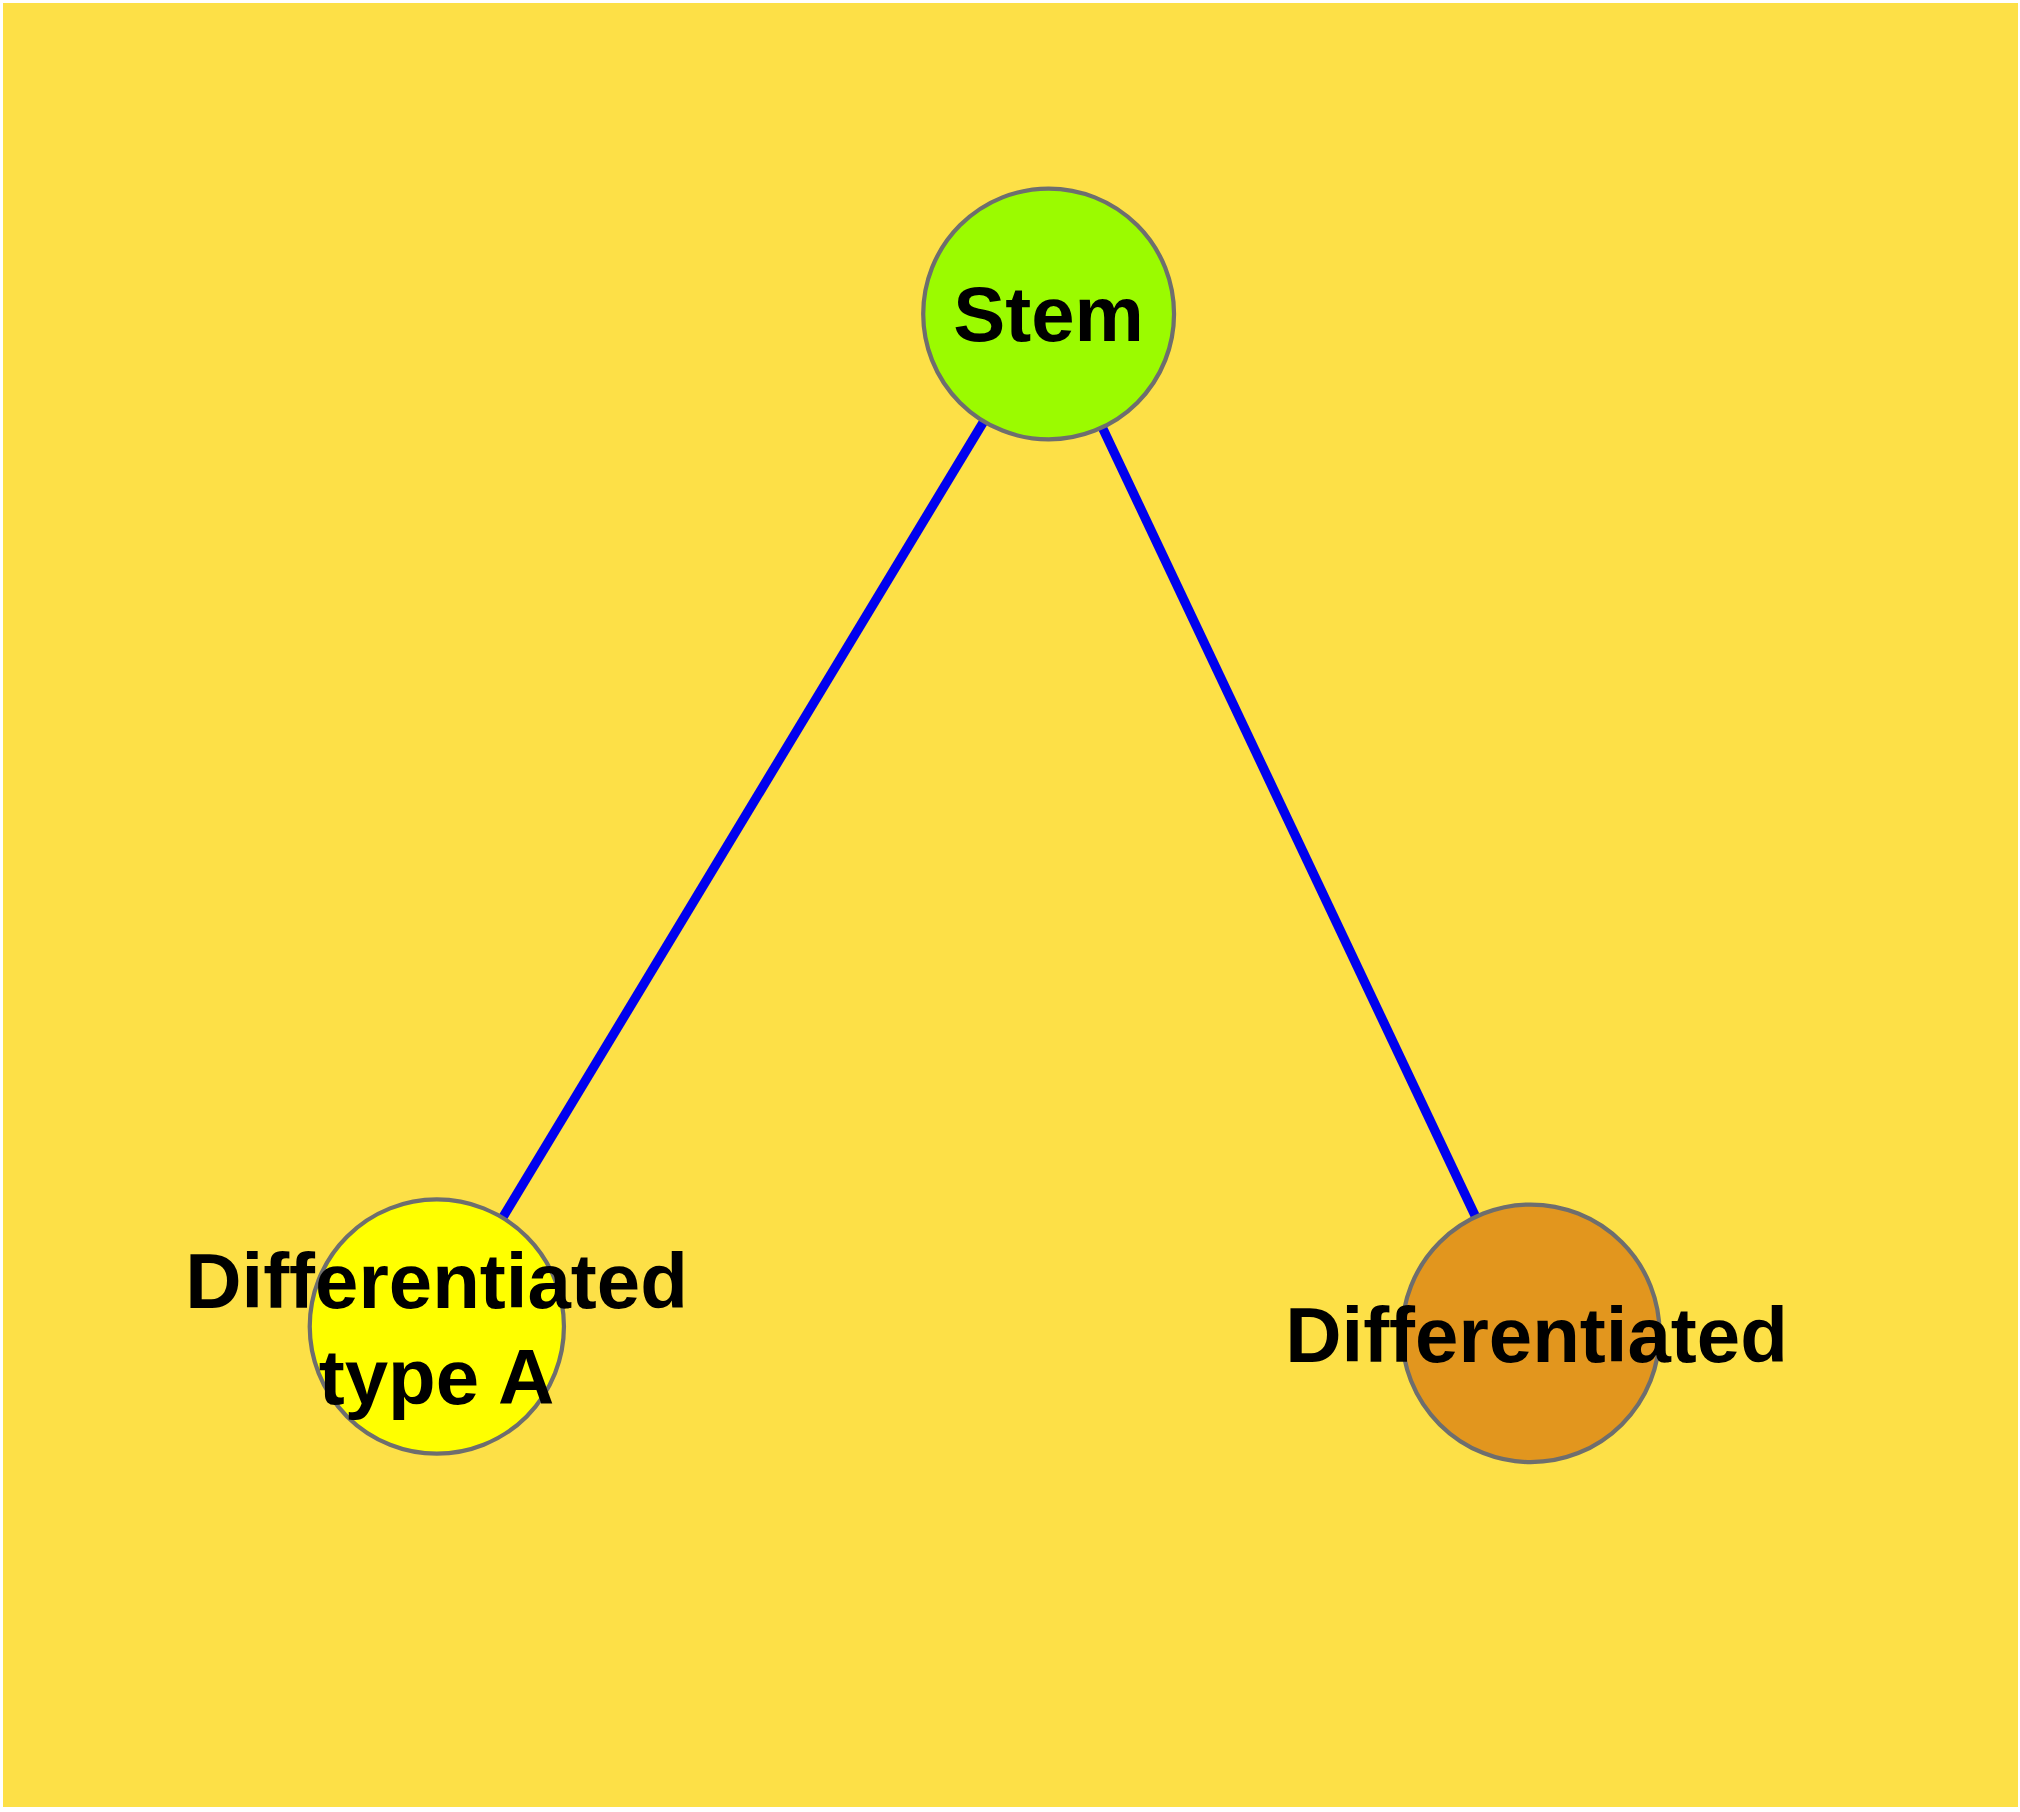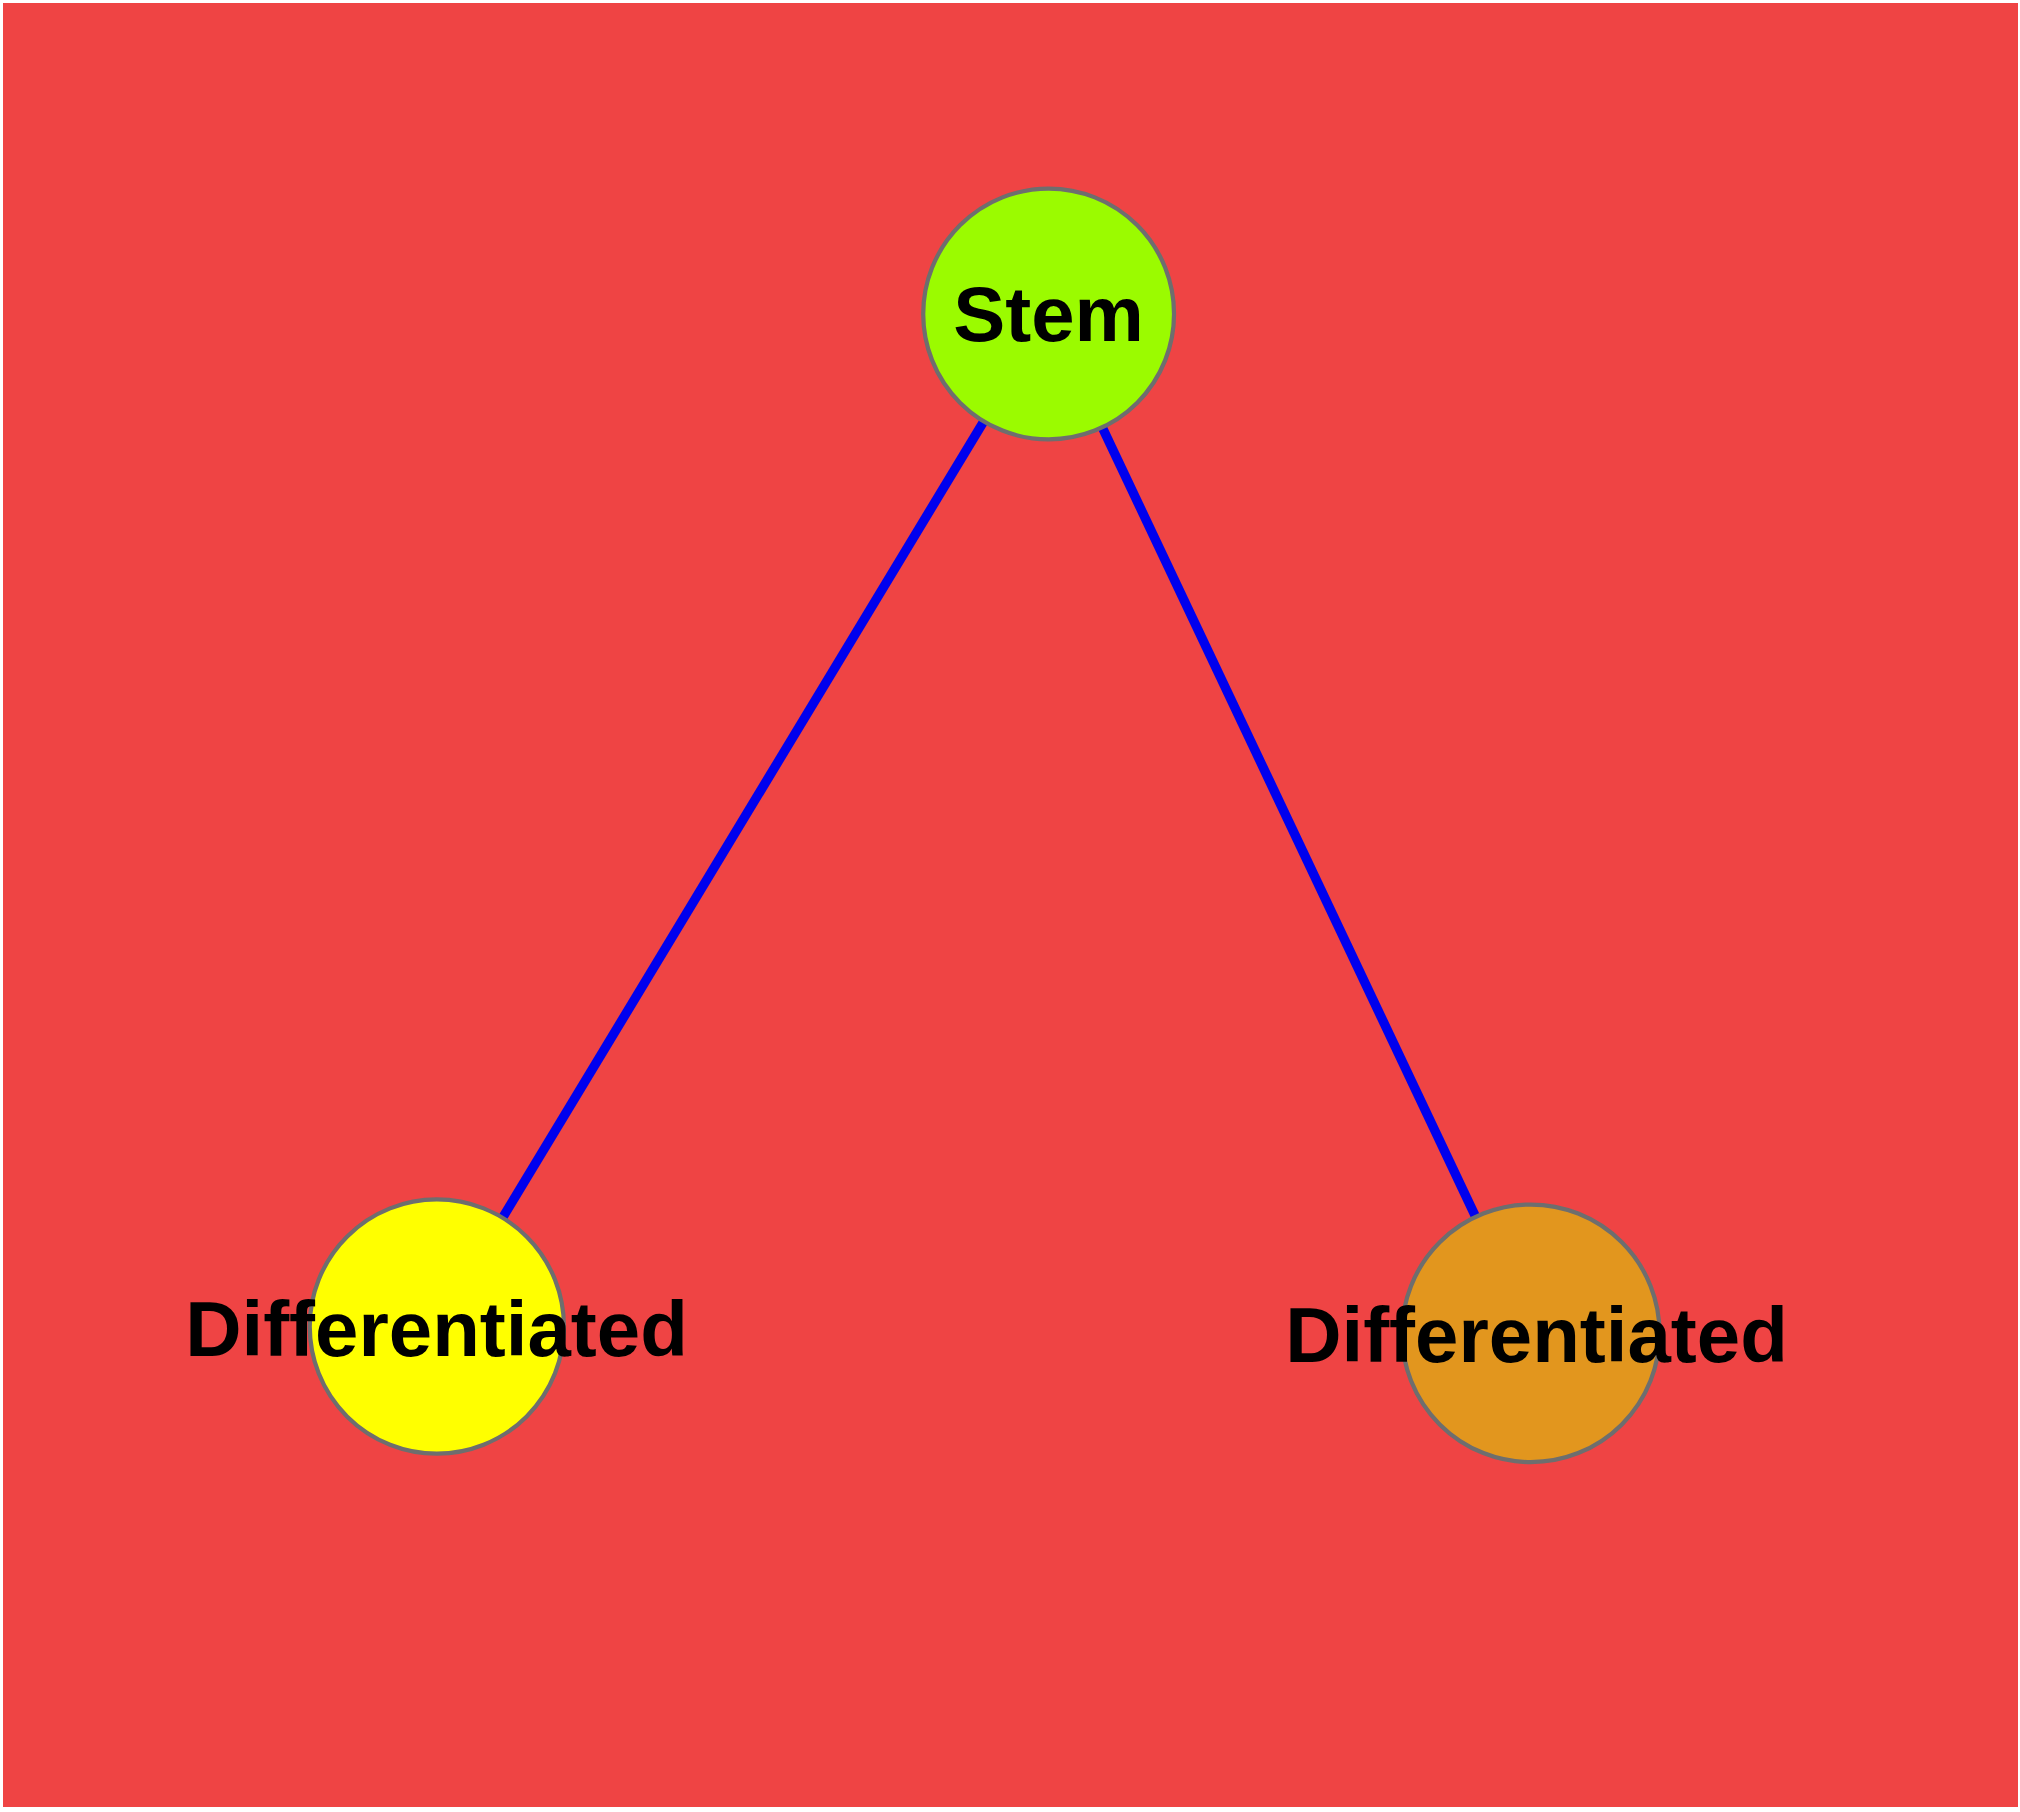--- a/index.html
+++ b/index.html
@@ -36,36 +36,37 @@
     font-size: 78px;
     line-height: 96px;
     white-space: nowrap;
     letter-spacing: 0px;
   }
   .node-label span { display: block; }
 </style>
 </head>
 <body>
 
-<div id="diagram-canvas" style="background: #ef4444;">
+<div id="diagram-canvas" style="background: #fde047;">
   <svg id="graph-svg" viewBox="0 0 2378 2129" preserveAspectRatio="none">
 
     <line x1="1234" y1="367" x2="512" y2="1562" stroke-width="11" stroke="#0000EE"></line>
     <line x1="1234" y1="367" x2="1803" y2="1570" stroke-width="11" stroke="#0000EE"></line>
 
     <circle cx="1234" cy="367" r="148" stroke-width="5" fill="#9BFB00" stroke="#6E6E6E"></circle>
     <circle cx="512" cy="1562" r="150" stroke-width="5" fill="#FFFF00" stroke="#6E6E6E"></circle>
     <circle cx="1803" cy="1570" r="152" stroke-width="5" fill="#E2961E" stroke="#6E6E6E"></circle>
   </svg>
 
   <div class="node-label" style="left: 1046px; top: 311px; color: rgb(0, 0, 0);">
     <span>Stem</span>
   </div>
 
   <div class="node-label" style="left: 434px; top: 1326px; color: rgb(0, 0, 0);">
     <span>Differentiated</span>
+    <span>type A</span>
   </div>
 
   <div class="node-label" style="left: 1534px; top: 1332px; color: rgb(0, 0, 0);">
     <span>Differentiated</span>
   </div>
 </div>
 
 
 </body></html>

